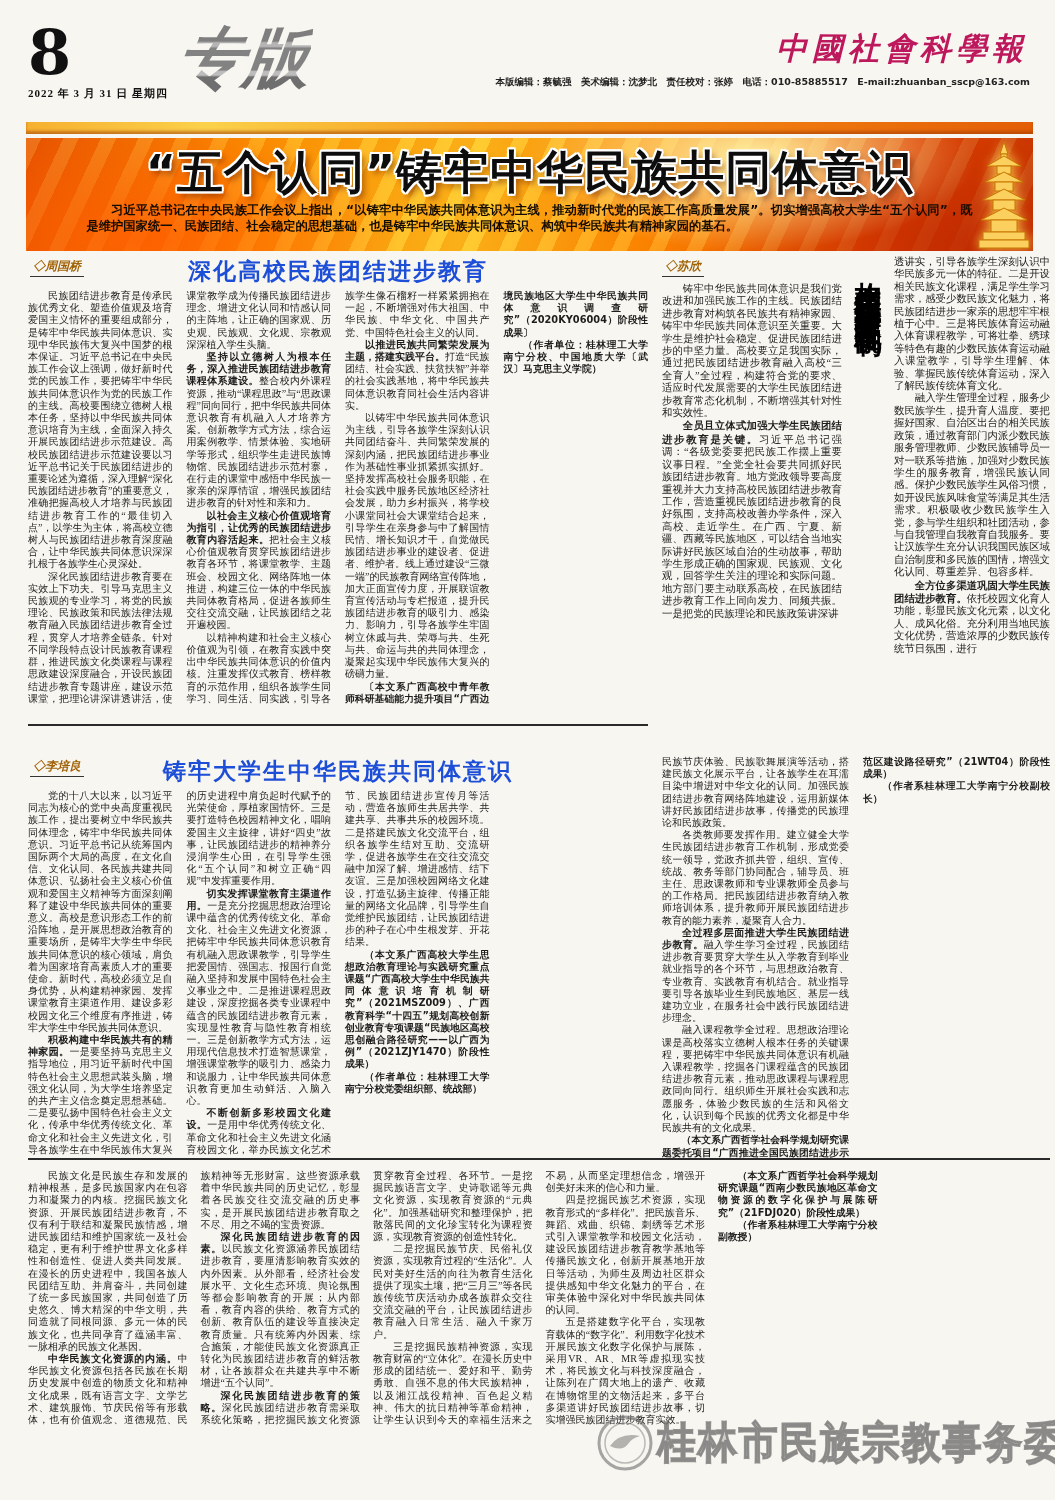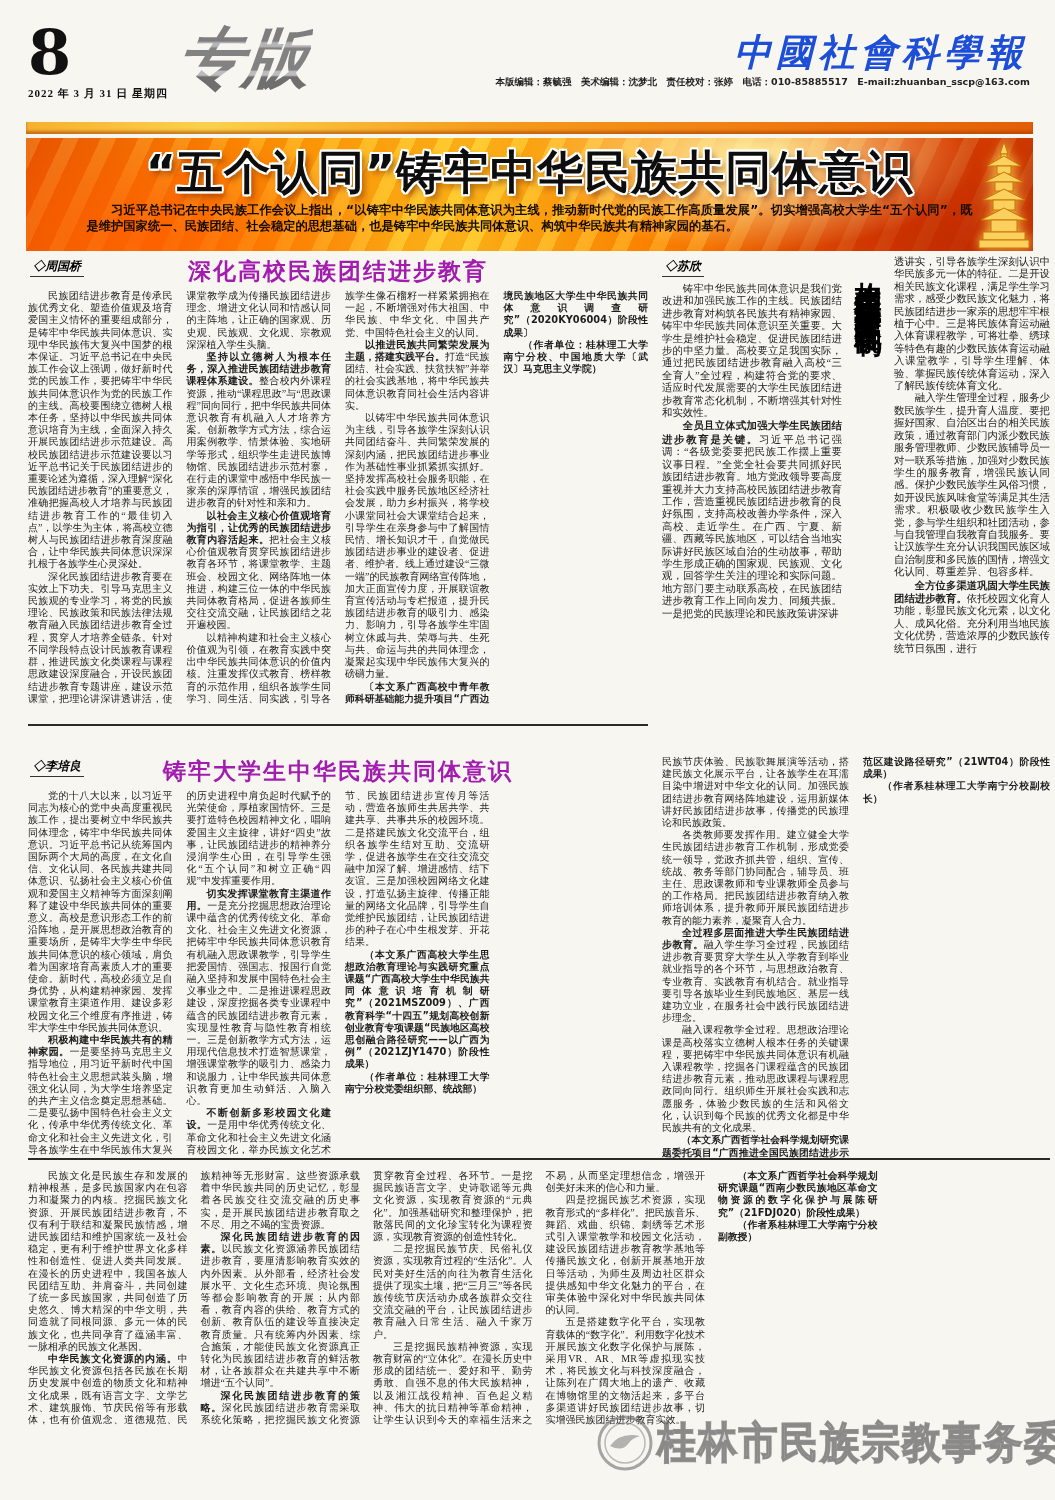--- a/index.html
+++ b/index.html
@@ -7,22 +7,22 @@
   .page{position:relative;width:1055px;height:1500px;background:#f8f6f0;overflow:hidden;color:#1c1c1c;}
 
   
   .header{position:absolute;left:28px;top:24px;right:25px;height:96px;}
   .pagenum{font-family:"DejaVu Serif",serif;font-weight:900;font-size:62px;line-height:58px;color:#111;}
   .dateline{font-size:11px;font-weight:bold;letter-spacing:1px;margin-top:4px;color:#111;}
   .section-name{position:absolute;left:150px;top:-10px;font-family:"DejaVu Serif",serif;
     font-size:66px;font-weight:bold;font-style:italic;color:#8f8f8f;transform:skewX(-6deg);
     background:linear-gradient(180deg,#7e7e7e 0 30%,#b5b5b5 32% 36%,#828282 38% 62%,#bdbdbd 64% 68%,#6f6f6f 70% 100%);
     -webkit-background-clip:text;background-clip:text;-webkit-text-fill-color:transparent;}
-  .masthead{position:absolute;right:2px;top:4px;font-family:"DejaVu Serif",serif;font-size:37px;
-    font-weight:900;font-style:italic;color:#1d4ed8;letter-spacing:5px;white-space:nowrap;}
+  .masthead{position:absolute;right:2px;top:4px;font-family:"DejaVu Serif",serif;font-size:31px;
+    font-weight:900;font-style:italic;color:#be185d;letter-spacing:5px;white-space:nowrap;}
   .credits{position:absolute;right:0;top:52px;font-size:9.5px;font-weight:bold;color:#222;white-space:nowrap;font-family:"DejaVu Sans",sans-serif;}
 
   
   .strip{position:absolute;left:26px;right:22px;top:122px;height:12px;
     background:linear-gradient(90deg,#f6b02f,#fbd14b 18%,#f59d1d 45%,#ef7a10 75%,#e35e07);
     box-shadow:inset 0 -3px 3px rgba(160,60,0,.55);}
   .banner{position:absolute;left:26px;right:22px;top:138px;height:113px;overflow:hidden;
     background:
       radial-gradient(ellipse 360px 150px at 72% 18%, rgba(255,246,170,.95), rgba(255,200,40,0) 62%),
       radial-gradient(ellipse 420px 200px at 12% 90%, rgba(255,94,0,.85), rgba(255,94,0,0) 60%),
@@ -33,23 +33,23 @@
     font-weight:900;font-size:46px;line-height:52px;color:#0d0d0d;letter-spacing:1px;white-space:nowrap;
     text-shadow:2px 0 0 #fff,-2px 0 0 #fff,0 2px 0 #fff,0 -2px 0 #fff,1.6px 1.6px 0 #fff,-1.6px -1.6px 0 #fff,1.6px -1.6px 0 #fff,-1.6px 1.6px 0 #fff,4px 5px 6px rgba(90,20,0,.55);}
   .banner-subtitle{position:relative;width:88%;margin:4px auto 0;font-size:12.3px;line-height:16px;
     font-weight:bold;color:#140b00;text-align:justify;text-indent:2em;font-family:"DejaVu Sans",sans-serif;}
   .pagoda{position:absolute;right:2px;top:2px;opacity:.95;filter:drop-shadow(0 0 6px rgba(255,220,90,.9));}
 
   
   .sec{position:absolute;left:28px;width:1022px;font-family:"Liberation Serif",serif;}
   .art-headrow{position:relative;height:34px;}
   .byline{position:absolute;left:2px;top:2px;font-size:12px;font-weight:bold;font-style:italic;
-    border-bottom:1.2px solid #333;padding:0 3px 1px;color:#000000;}
+    border-bottom:1.2px solid #333;padding:0 3px 1px;color:#a16207;}
   .art-headline{text-align:center;font-family:"DejaVu Sans",sans-serif;font-weight:900;font-size:23px;
-    letter-spacing:2px;color:#a21caf;line-height:30px;}
+    letter-spacing:2px;color:#1d4ed8;line-height:30px;}
   .bodytext{text-align:justify;}
   .bodytext p{margin:0;text-indent:2em;font-size:10px;line-height:12.2px;color:#1d1d1d;}
   .bodytext p.cont{text-indent:0;}
   .bodytext p.note{font-weight:bold;font-family:"DejaVu Sans",sans-serif;font-size:9.8px;}
   .bodytext b.lead{font-weight:bold;font-family:"DejaVu Sans",sans-serif;}
   .cols4{columns:4;column-gap:14px;column-fill:auto;height:420px;overflow:hidden;}
   .cols2{columns:2;column-gap:14px;column-fill:auto;height:404px;overflow:hidden;}
   .cols6{columns:6;column-gap:13px;column-fill:auto;height:258px;overflow:hidden;}
 
   

